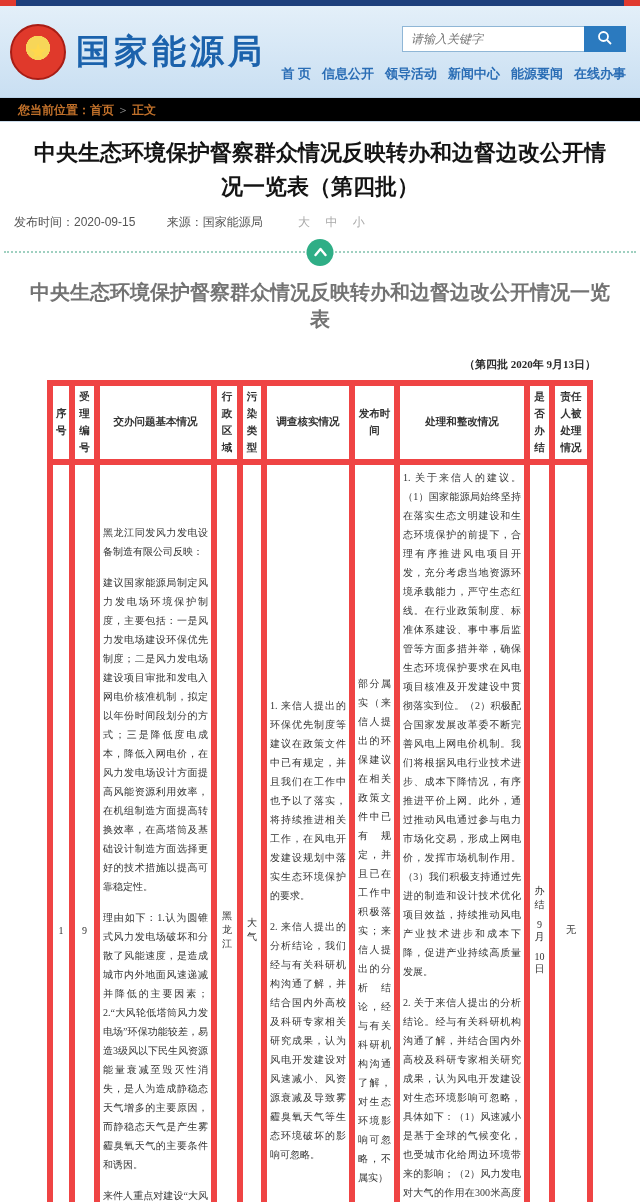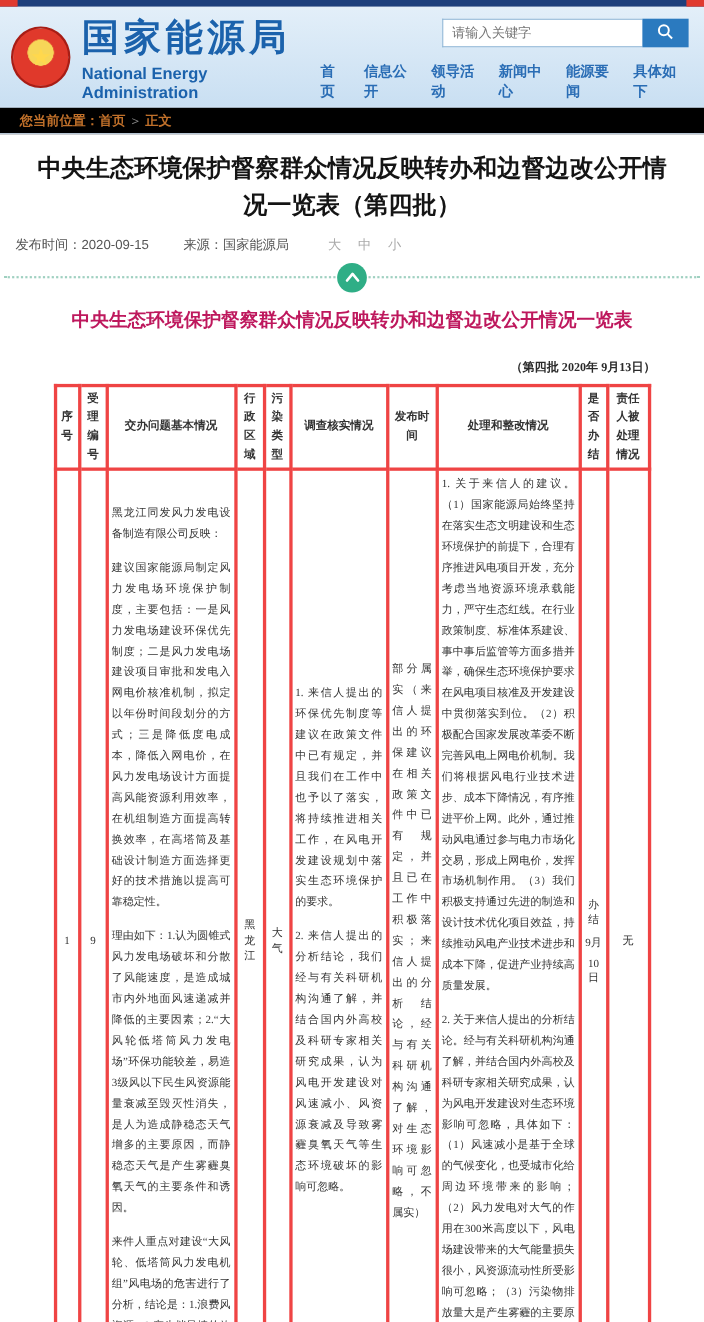--- a/index.html
+++ b/index.html
@@ -27,21 +27,21 @@
     display: flex; align-items: center; justify-content: center;
     color: #ffd84d; font-size: 22px; line-height: 1;
   }
   .site-names .cn { font-size: 34px; font-weight: bold; color: #1b62ac; letter-spacing: 4px; }
   .site-names .en { font-size: 15px; font-weight: bold; color: #1b62ac; margin-top: 2px; }
 
   .header-right { display: flex; flex-direction: column; align-items: flex-end; gap: 13px; padding-top: 6px; }
   .search-row { display: flex; }
   .search-row input {
     width: 182px; height: 26px; border: 1px solid #8fb6d6; border-right: none;
-    padding: 0 8px; font-size: 12px; color: #666; background: #fff; outline: none;
+    padding: 0 8px; font-size: 12px; color: #666; background: #fff; outline: none; font-style: italic;
   }
   .search-row button {
     width: 42px; height: 26px; background: #2b7abf; border: none; cursor: pointer;
     display: flex; align-items: center; justify-content: center;
   }
   .main-nav { display: flex; gap: 11px; font-size: 13px; color: #2a6db5; font-weight: bold; }
   .main-nav a { color: #2a6db5; text-decoration: none; cursor: pointer; }
 
   
   .breadcrumb {
@@ -62,26 +62,26 @@
   .font-sizes { color: #a9a9a9; letter-spacing: 6px; margin-left: 18px; }
   .divider { position: relative; margin: 20px 4px 22px; border-bottom: 2px dotted #9fd0c0; height: 1px; }
   .back-top {
     position: absolute; left: 50%; top: -12px; transform: translateX(-50%);
     width: 27px; height: 27px; border-radius: 50%; background: #2fae86; border: none;
     display: flex; align-items: center; justify-content: center; cursor: pointer;
   }
 
   
   .doc { font-family: "Liberation Serif", serif; color: #2a2a2a; }
-  .doc-title { font-size: 17px; font-weight: bold; text-align: center; margin: 26px 30px 24px; color: #be185d; }
+  .doc-title { font-size: 20px; font-weight: bold; text-align: center; margin: 26px 30px 24px; color: #737373; }
   .batch-note { font-size: 11px; font-weight: bold; text-align: right; margin: 0 44px 8px 0; }
 
   table.report { width: 540px; margin: 0 auto; border-collapse: collapse; table-layout: fixed; }
   table.report th, table.report td {
-    border: 3px solid #ef4444; vertical-align: middle;
+    border: 6px solid #ef4444; vertical-align: middle;
     font-size: 10px; color: #333; padding: 3px 3px;
   }
   table.report th { font-weight: bold; height: 60px; line-height: 1.6; text-align: center; font-size: 10.5px; }
   td.center { text-align: center; }
   td.longtext { text-align: justify; line-height: 19px; padding: 6px 4px; }
   td.longtext p { margin-bottom: 12px; }
   td.longtext p:last-child { margin-bottom: 0; }
   .closed-line { margin: 7px 0; text-align: center; }
 </style>
 </head>
@@ -90,42 +90,41 @@
 <div class="topbar">
   <div class="corner left"></div>
   <div class="corner right"></div>
 </div>
 
 <header class="site-header">
   <div class="logo-row">
     <div class="emblem">★</div>
     <div class="site-names">
       <div class="cn">国家能源局</div>
-      <div class="en">National Energy Administration</div>
     </div>
   </div>
   <div class="header-right">
     <div class="search-row">
       <input type="text" placeholder="请输入关键字" style="">
       <button>
         <span>
           <svg width="16" height="16" viewBox="0 0 16 16">
             <circle cx="6.5" cy="6.5" r="4.5" fill="none" stroke="#fff" stroke-width="1.8"></circle>
             <line x1="10" y1="10" x2="14" y2="14" stroke="#fff" stroke-width="1.8"></line>
           </svg>
         </span>
       </button>
     </div>
     <nav class="main-nav">
       <a>首 页</a>
       <a>信息公开</a>
       <a>领导活动</a>
       <a>新闻中心</a>
       <a>能源要闻</a>
-      <a>具体如下</a>
+      <a>在线办事</a>
     </nav>
   </div>
 </header>
 
 <div class="breadcrumb">
   <span>您当前位置：</span><a>首页</a><span class="sep">＞</span><a>正文</a>
 </div>
 
 <main>
   <h1 class="article-title">中央生态环境保护督察群众情况反映转办和边督边改公开情况一览表（第四批）</h1>

